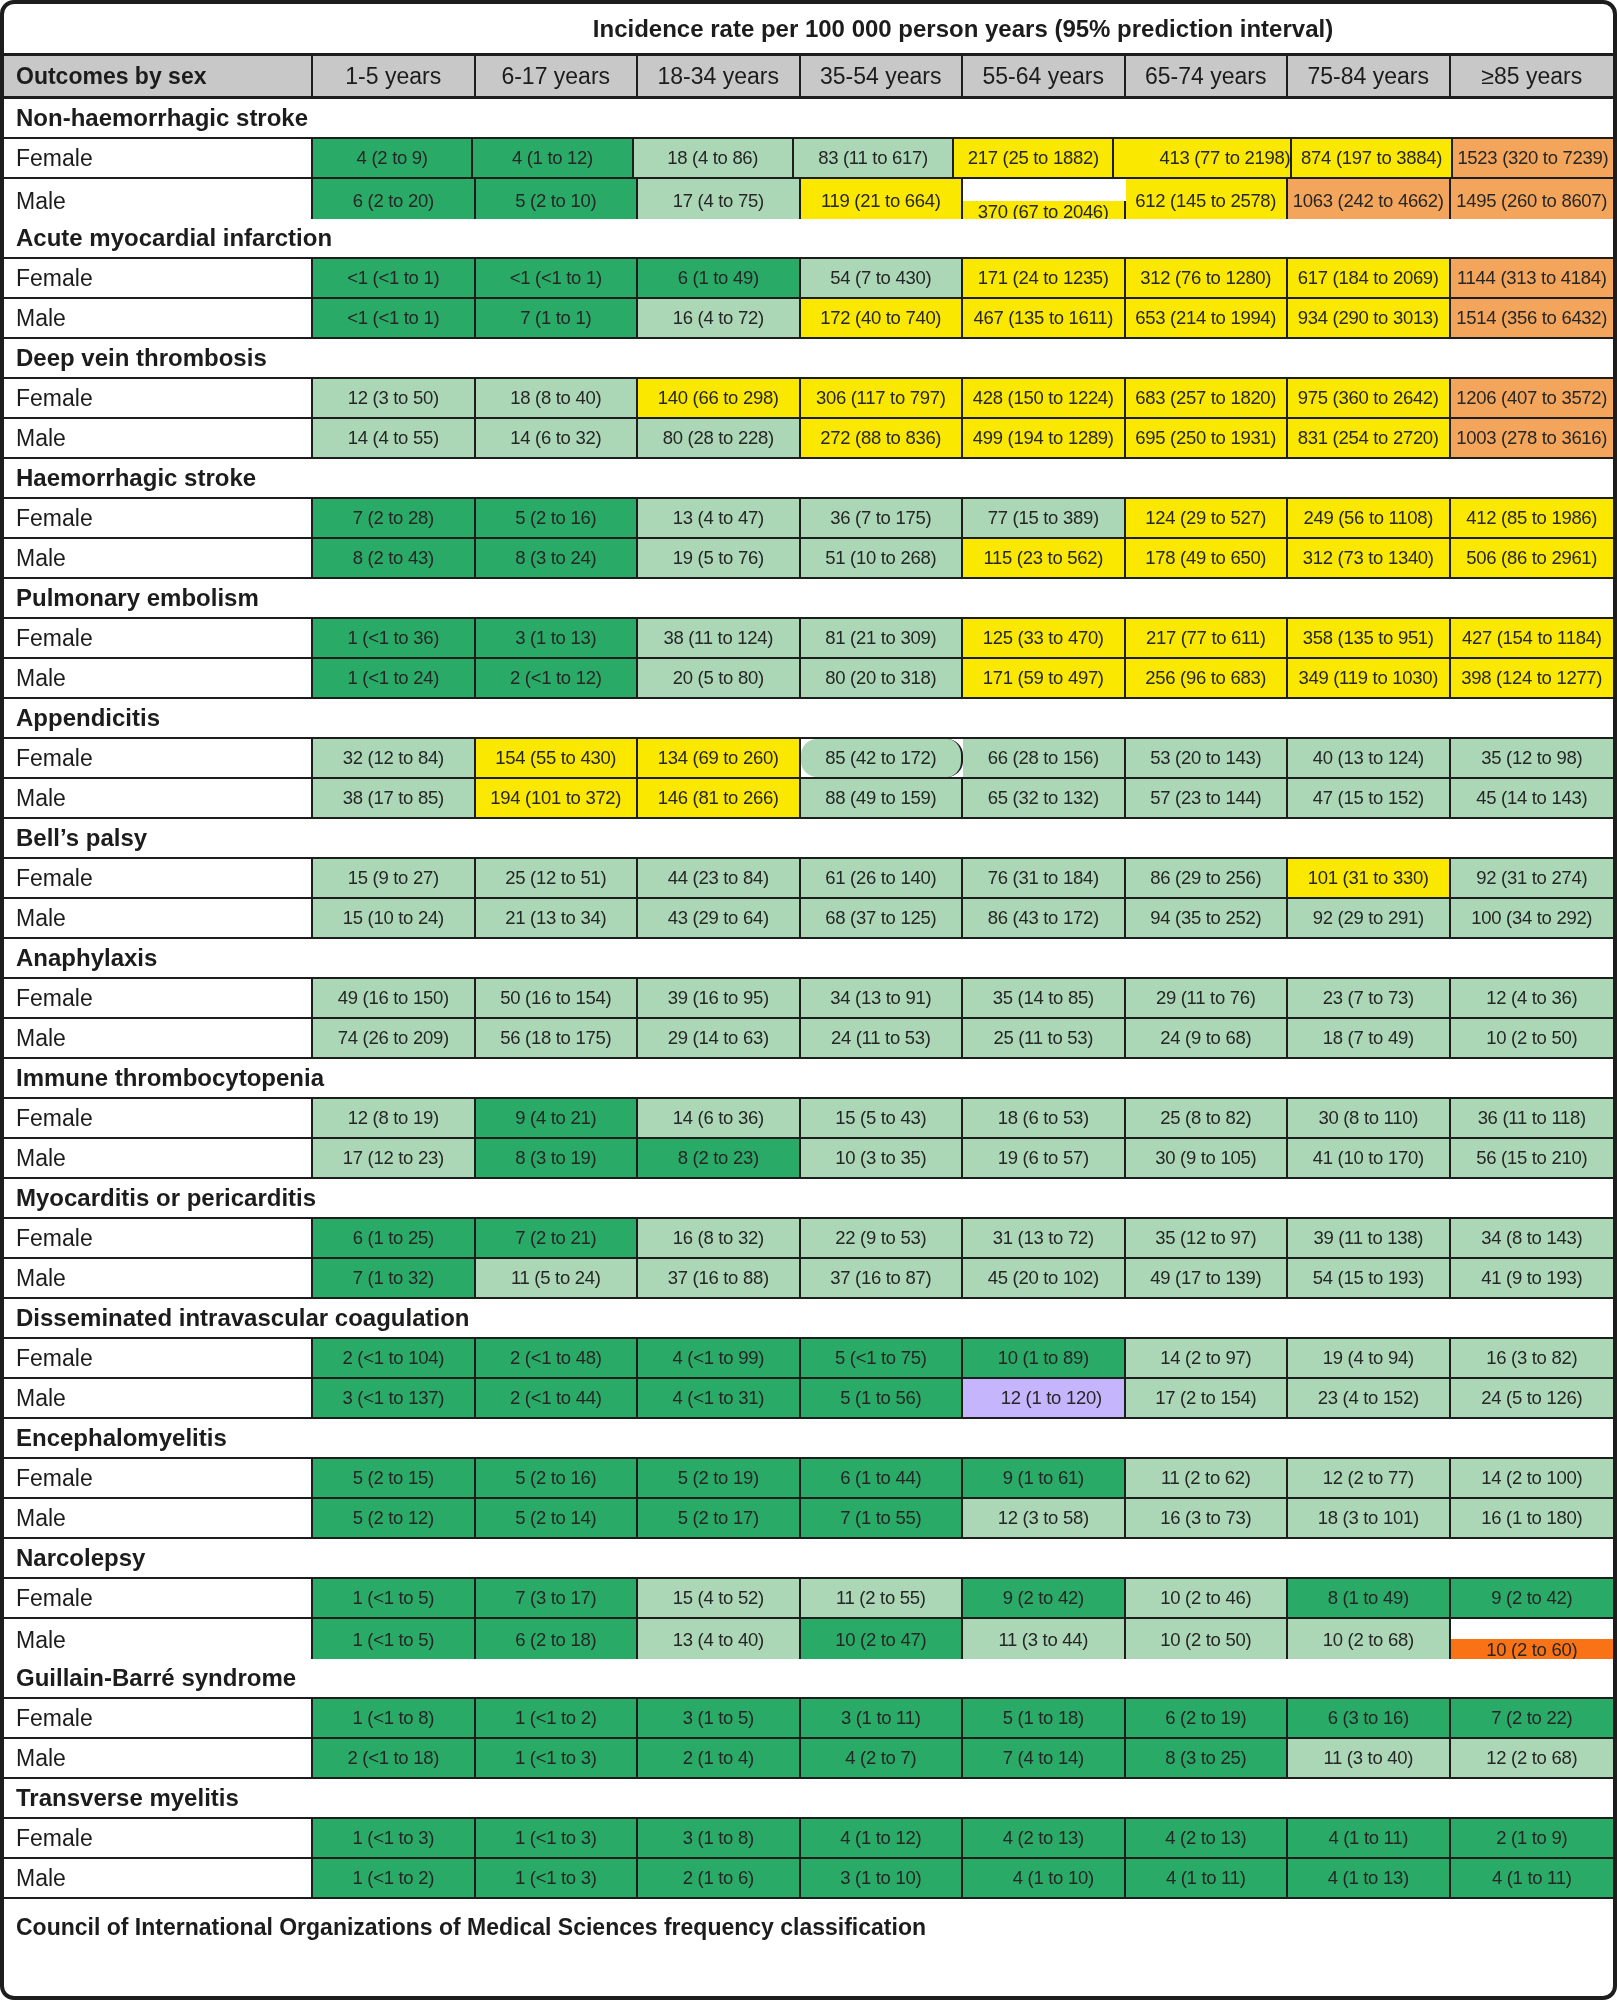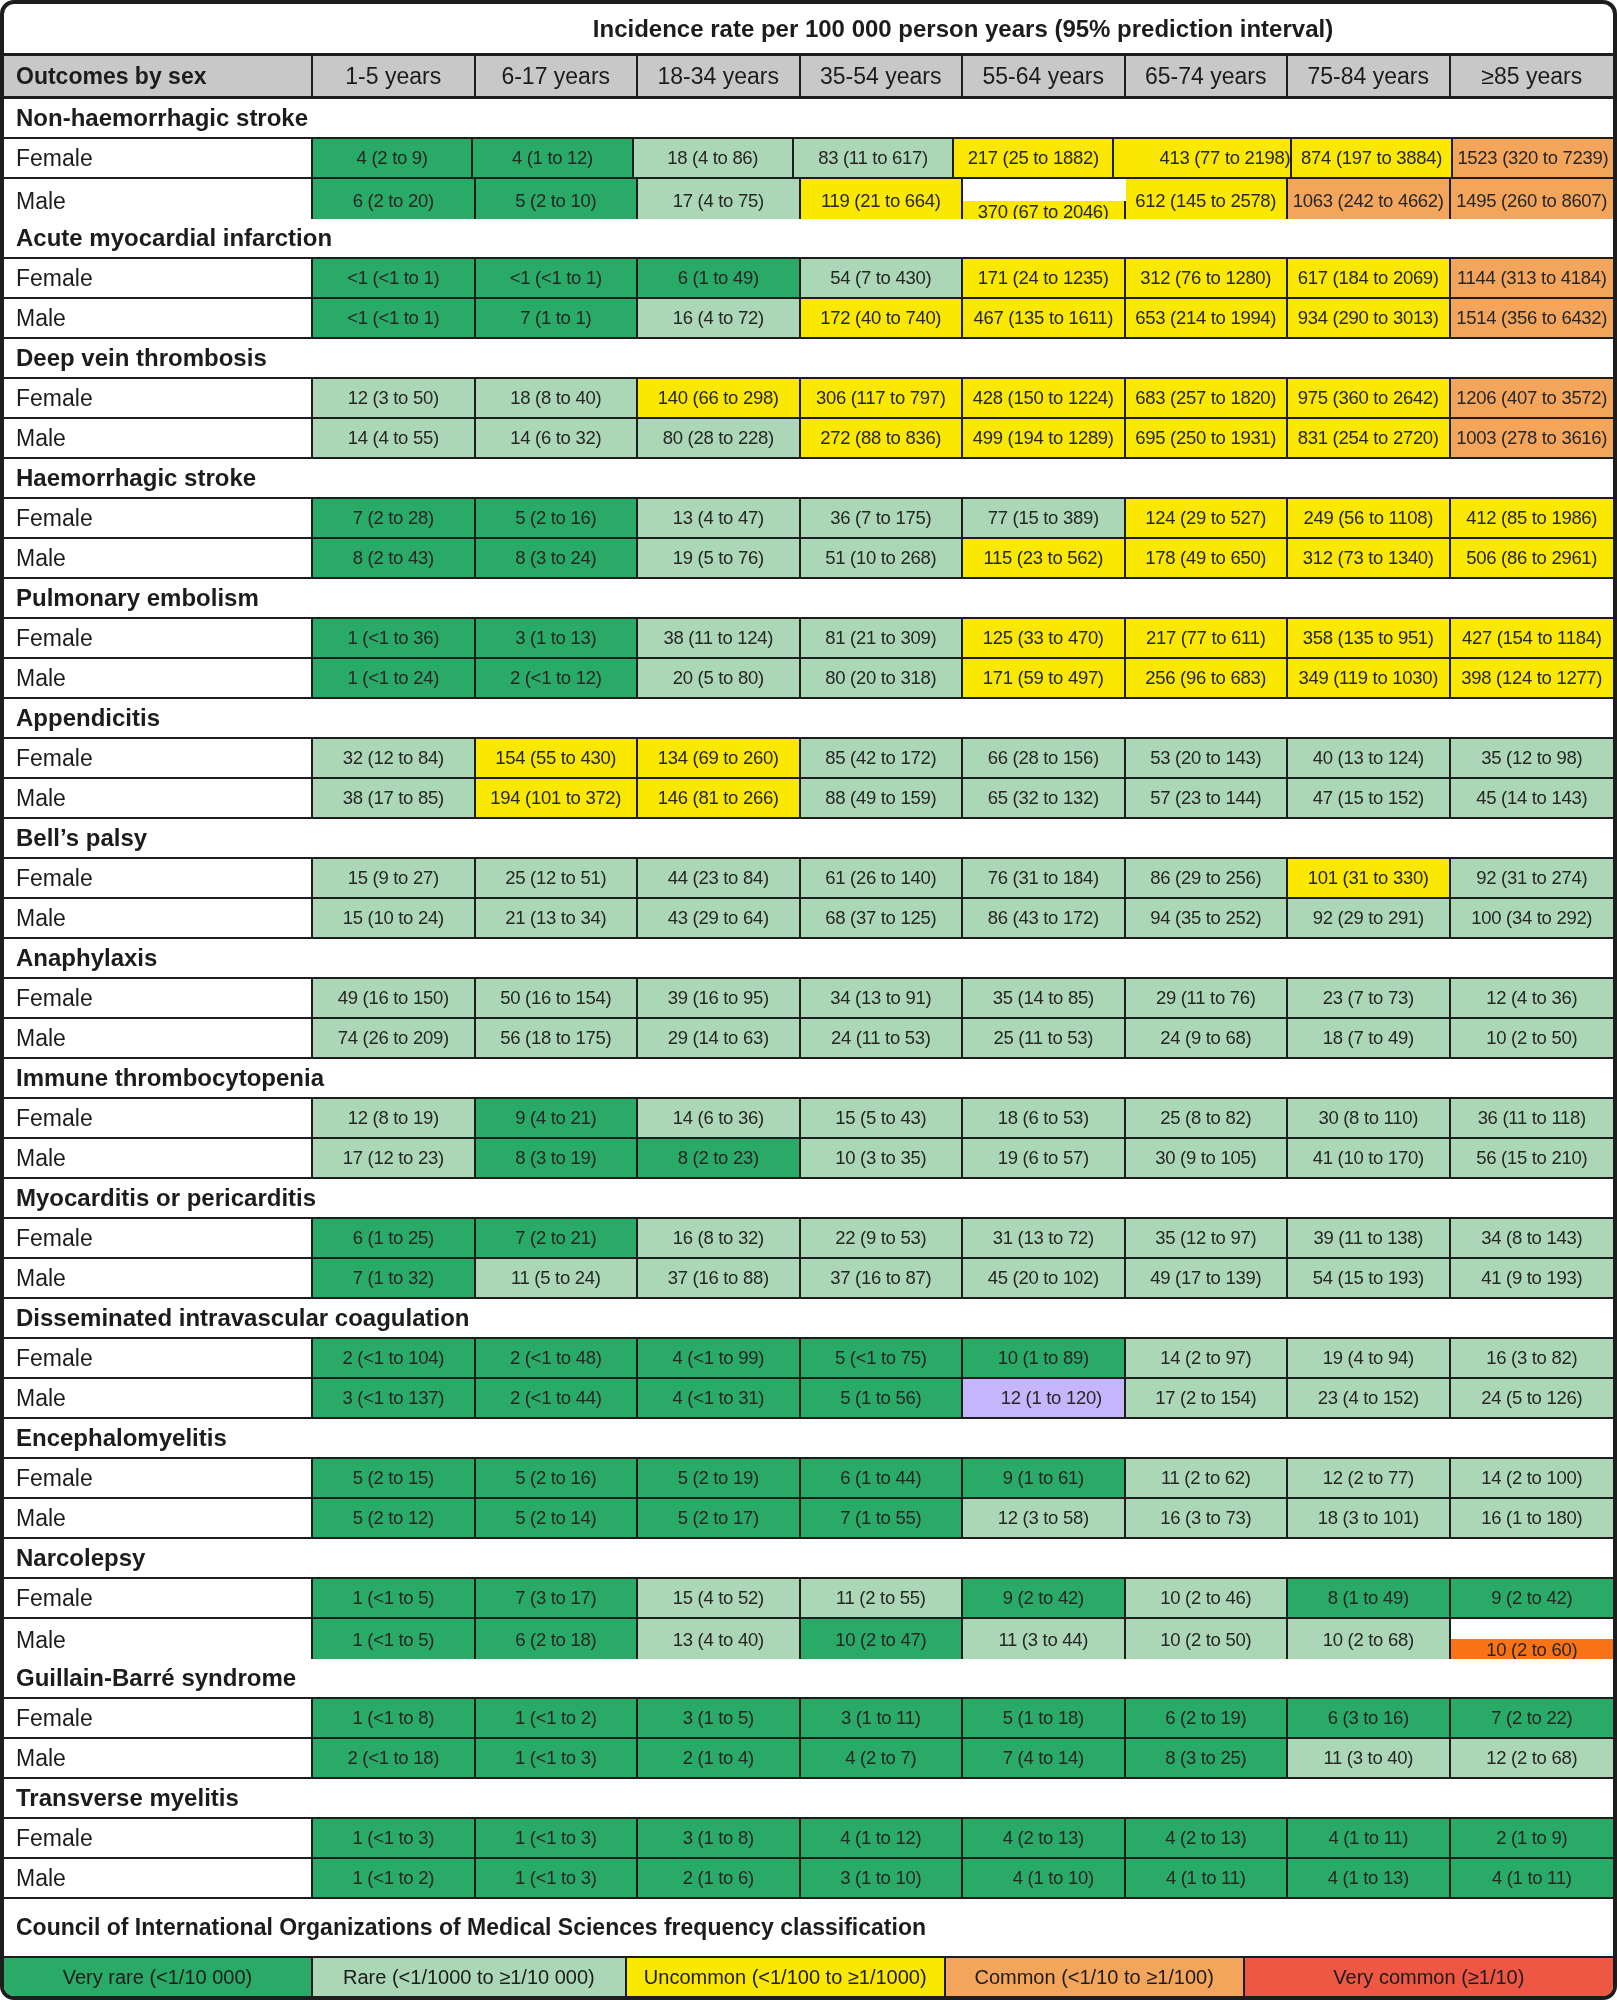--- a/index.html
+++ b/index.html
@@ -198,21 +198,21 @@
         <div class="val-cell" style="background-color: rgb(251, 232, 0);">256 (96 to 683)</div>
         <div class="val-cell" style="background-color: rgb(251, 232, 0);">349 (119 to 1030)</div>
         <div class="val-cell" style="background-color: rgb(251, 232, 0);">398 (124 to 1277)</div>
       </div>
       <div class="sec-row">Appendicitis</div>
       <div class="data-row">
         <div class="label-cell">Female</div>
         <div class="val-cell" style="background-color: rgb(171, 215, 182);">32 (12 to 84)</div>
         <div class="val-cell" style="background-color: rgb(251, 232, 0);">154 (55 to 430)</div>
         <div class="val-cell" style="background-color: rgb(251, 232, 0);">134 (69 to 260)</div>
-        <div class="val-cell" style="background-color: rgb(171, 215, 182);">85 (42 to 172)</div>
+        <div class="val-cell" style="background-color: rgb(171, 215, 182); border-radius: 16px;">85 (42 to 172)</div>
         <div class="val-cell" style="background-color: rgb(171, 215, 182);">66 (28 to 156)</div>
         <div class="val-cell" style="background-color: rgb(171, 215, 182);">53 (20 to 143)</div>
         <div class="val-cell" style="background-color: rgb(171, 215, 182);">40 (13 to 124)</div>
         <div class="val-cell" style="background-color: rgb(171, 215, 182);">35 (12 to 98)</div>
       </div>
       <div class="data-row">
         <div class="label-cell">Male</div>
         <div class="val-cell" style="background-color: rgb(171, 215, 182);">38 (17 to 85)</div>
         <div class="val-cell" style="background-color: rgb(251, 232, 0);">194 (101 to 372)</div>
         <div class="val-cell" style="background-color: rgb(251, 232, 0);">146 (81 to 266)</div>
@@ -426,21 +426,13 @@
         <div class="val-cell" style="background-color: rgb(42, 170, 103);">3 (1 to 10)</div>
         <div class="val-cell" style="background-color: rgb(42, 170, 103); padding-left: 20px;">4 (1 to 10)</div>
         <div class="val-cell" style="background-color: rgb(42, 170, 103);">4 (1 to 11)</div>
         <div class="val-cell" style="background-color: rgb(42, 170, 103);">4 (1 to 13)</div>
         <div class="val-cell" style="background-color: rgb(42, 170, 103);">4 (1 to 11)</div>
       </div>
     </div>
 
   <div class="council">Council of International Organizations of Medical Sciences frequency classification</div>
 
-  <div class="legend-row">
-
-  <div class="legend-item" style="background-color: rgb(42, 170, 103); flex: 310 0 0px;">Very rare (&lt;1/10 000)</div>
-      <div class="legend-item" style="background-color: rgb(171, 215, 182); flex: 315 0 0px;">Rare (&lt;1/1000 to ≥1/10 000)</div>
-      <div class="legend-item" style="background-color: rgb(251, 232, 0); flex: 320 0 0px;">Uncommon (&lt;1/100 to ≥1/1000)</div>
-      <div class="legend-item" style="background-color: rgb(243, 165, 92); flex: 300 0 0px;">Common (&lt;1/10 to ≥1/100)</div>
-      <div class="legend-item" style="background-color: rgb(238, 87, 67); flex: 372 0 0px;">Very common (≥1/10)</div>
-    </div>
 </div>
 
 </body></html>

